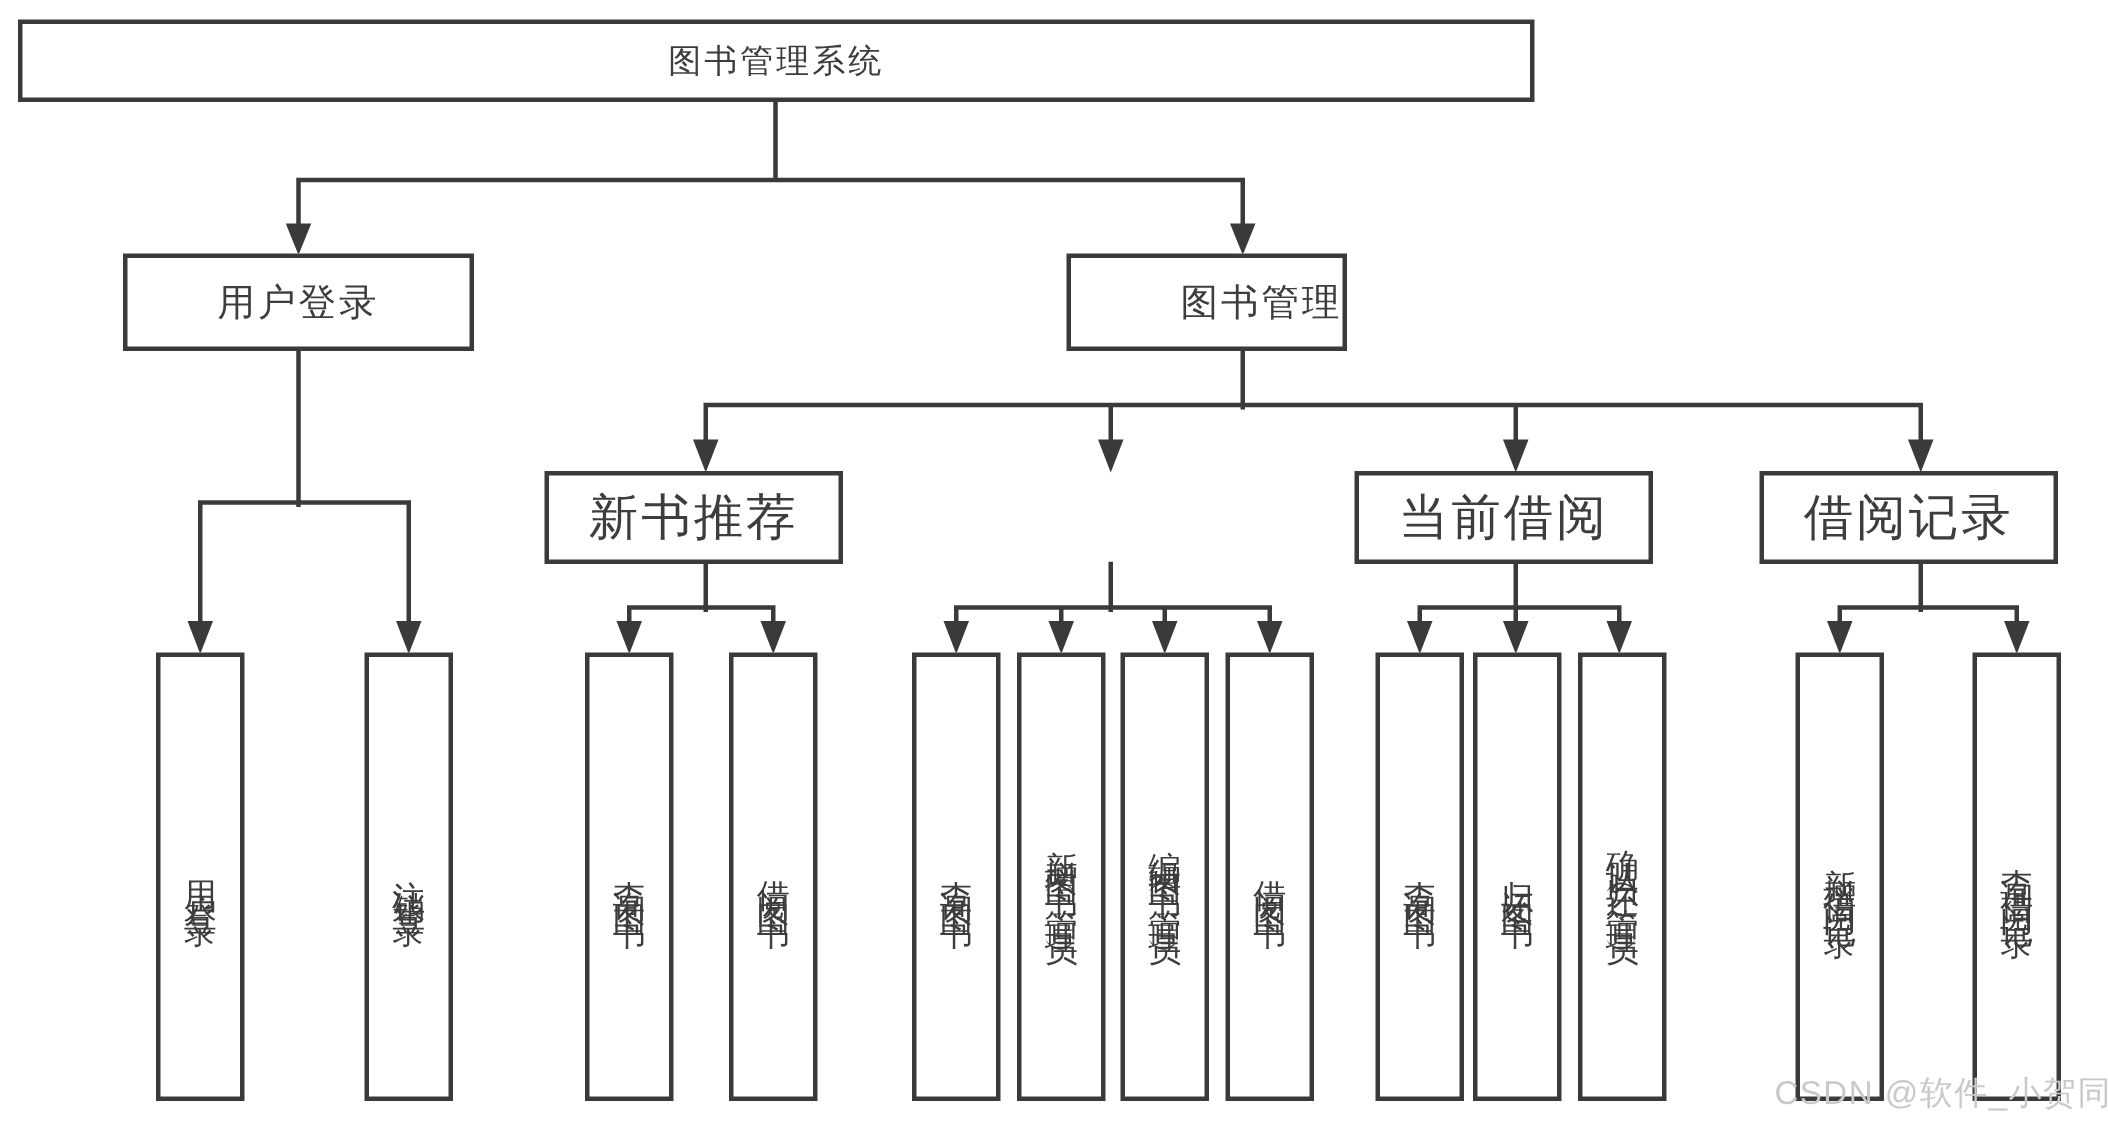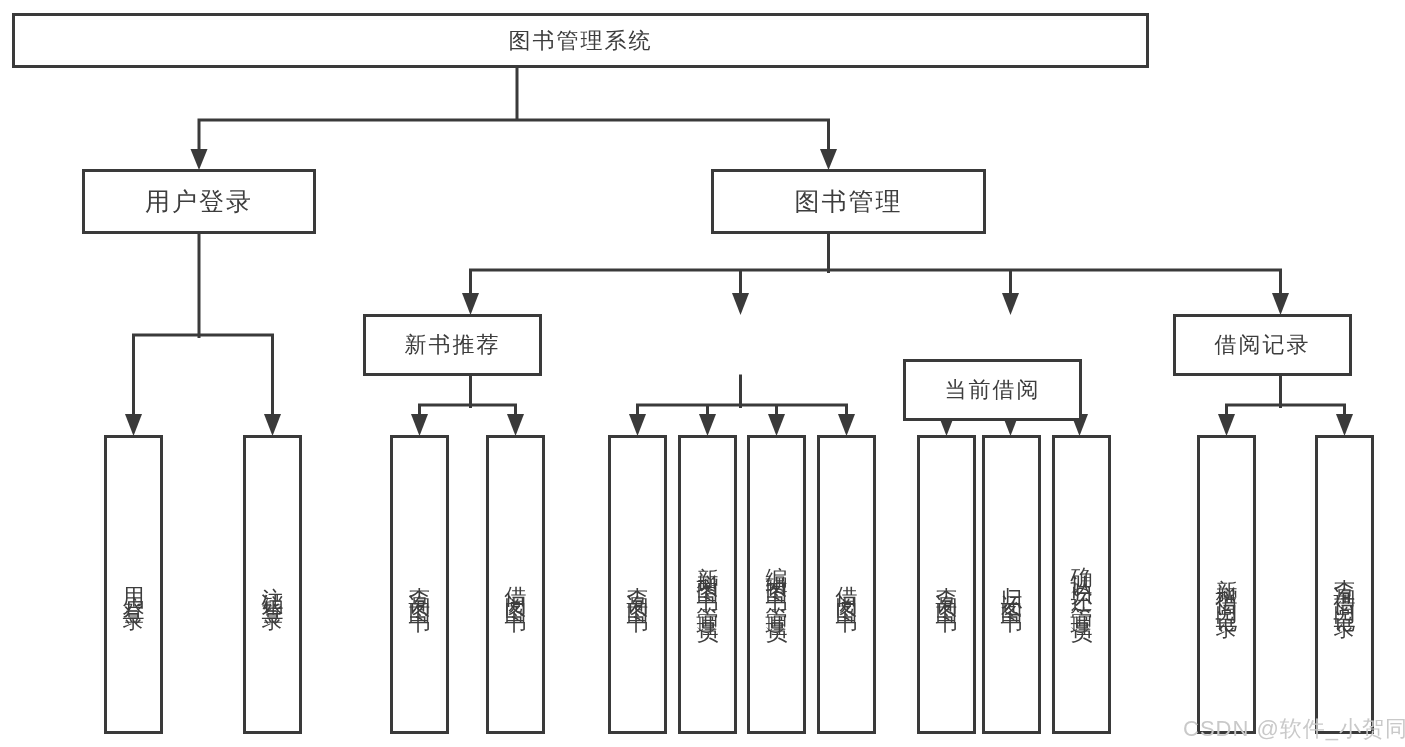--- a/index.html
+++ b/index.html
@@ -13,23 +13,23 @@
   .connectors{position:absolute;left:0;top:0;z-index:1;}
   .node{
     position:absolute;
     box-sizing:border-box;
     border:3px solid #3a3a3a;
     background:#ffffff;
     display:flex;align-items:center;justify-content:center;
     color:#3d3d3d;
     z-index:2;
   }
-  .node-root{left:12px;top:13px;width:1137px;height:55px;font-size:22px;letter-spacing:2px;}
+  .node-root{left:12px;top:13px;width:1011px;height:55px;font-size:22px;letter-spacing:2px;}
   .node-l2{top:169px;height:65px;font-size:25px;letter-spacing:2px;}
-  .node-l3{top:314px;height:62px;width:179px;font-size:22px;letter-spacing:2px;}
+  .node-l3{top:314px;height:62px;width:199px;font-size:33px;letter-spacing:2px;}
   .node-leaf{top:435px;width:59px;height:299px;}
   .vtext{
     writing-mode:vertical-rl;
     font-size:22px;
     letter-spacing:8px;
     line-height:1;
     white-space:nowrap;
     color:#3d3d3d;
   }
   .watermark{
@@ -80,28 +80,28 @@
     </g>
   </svg>
 
   <div class="node node-root">
     <span>图书管理系统</span>
   </div>
 
   <div class="node node-l2" style="left:82px;width:234px;">
     <span>用户登录</span>
   </div>
-  <div class="node node-l2" style="left:711px;width:275px;">
+  <div class="node node-l2" style="left:711px;width:187px;justify-content:flex-end;">
     <span>图书管理</span>
   </div>
 
   <div class="node node-l3" style="left:363px;">
     <span>新书推荐</span>
   </div>
-  <div class="node node-l3" style="left:903px;margin-top:45px;">
+  <div class="node node-l3" style="left:903px;">
     <span>当前借阅</span>
   </div>
   <div class="node node-l3" style="left:1173px;">
     <span>借阅记录</span>
   </div>
 
   <div class="node node-leaf" style="left:104px;">
     <span class="vtext">用户登录</span>
   </div>
   <div class="node node-leaf" style="left:243px;">

